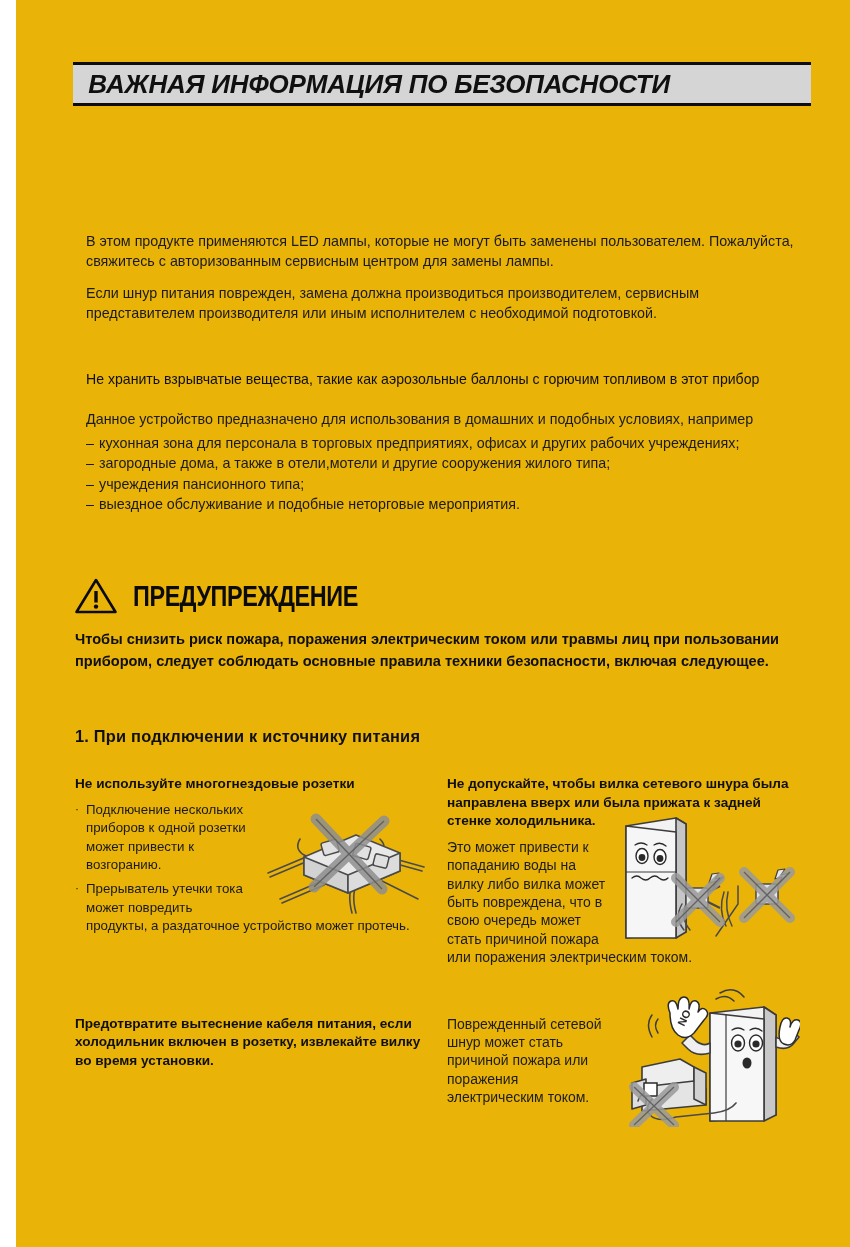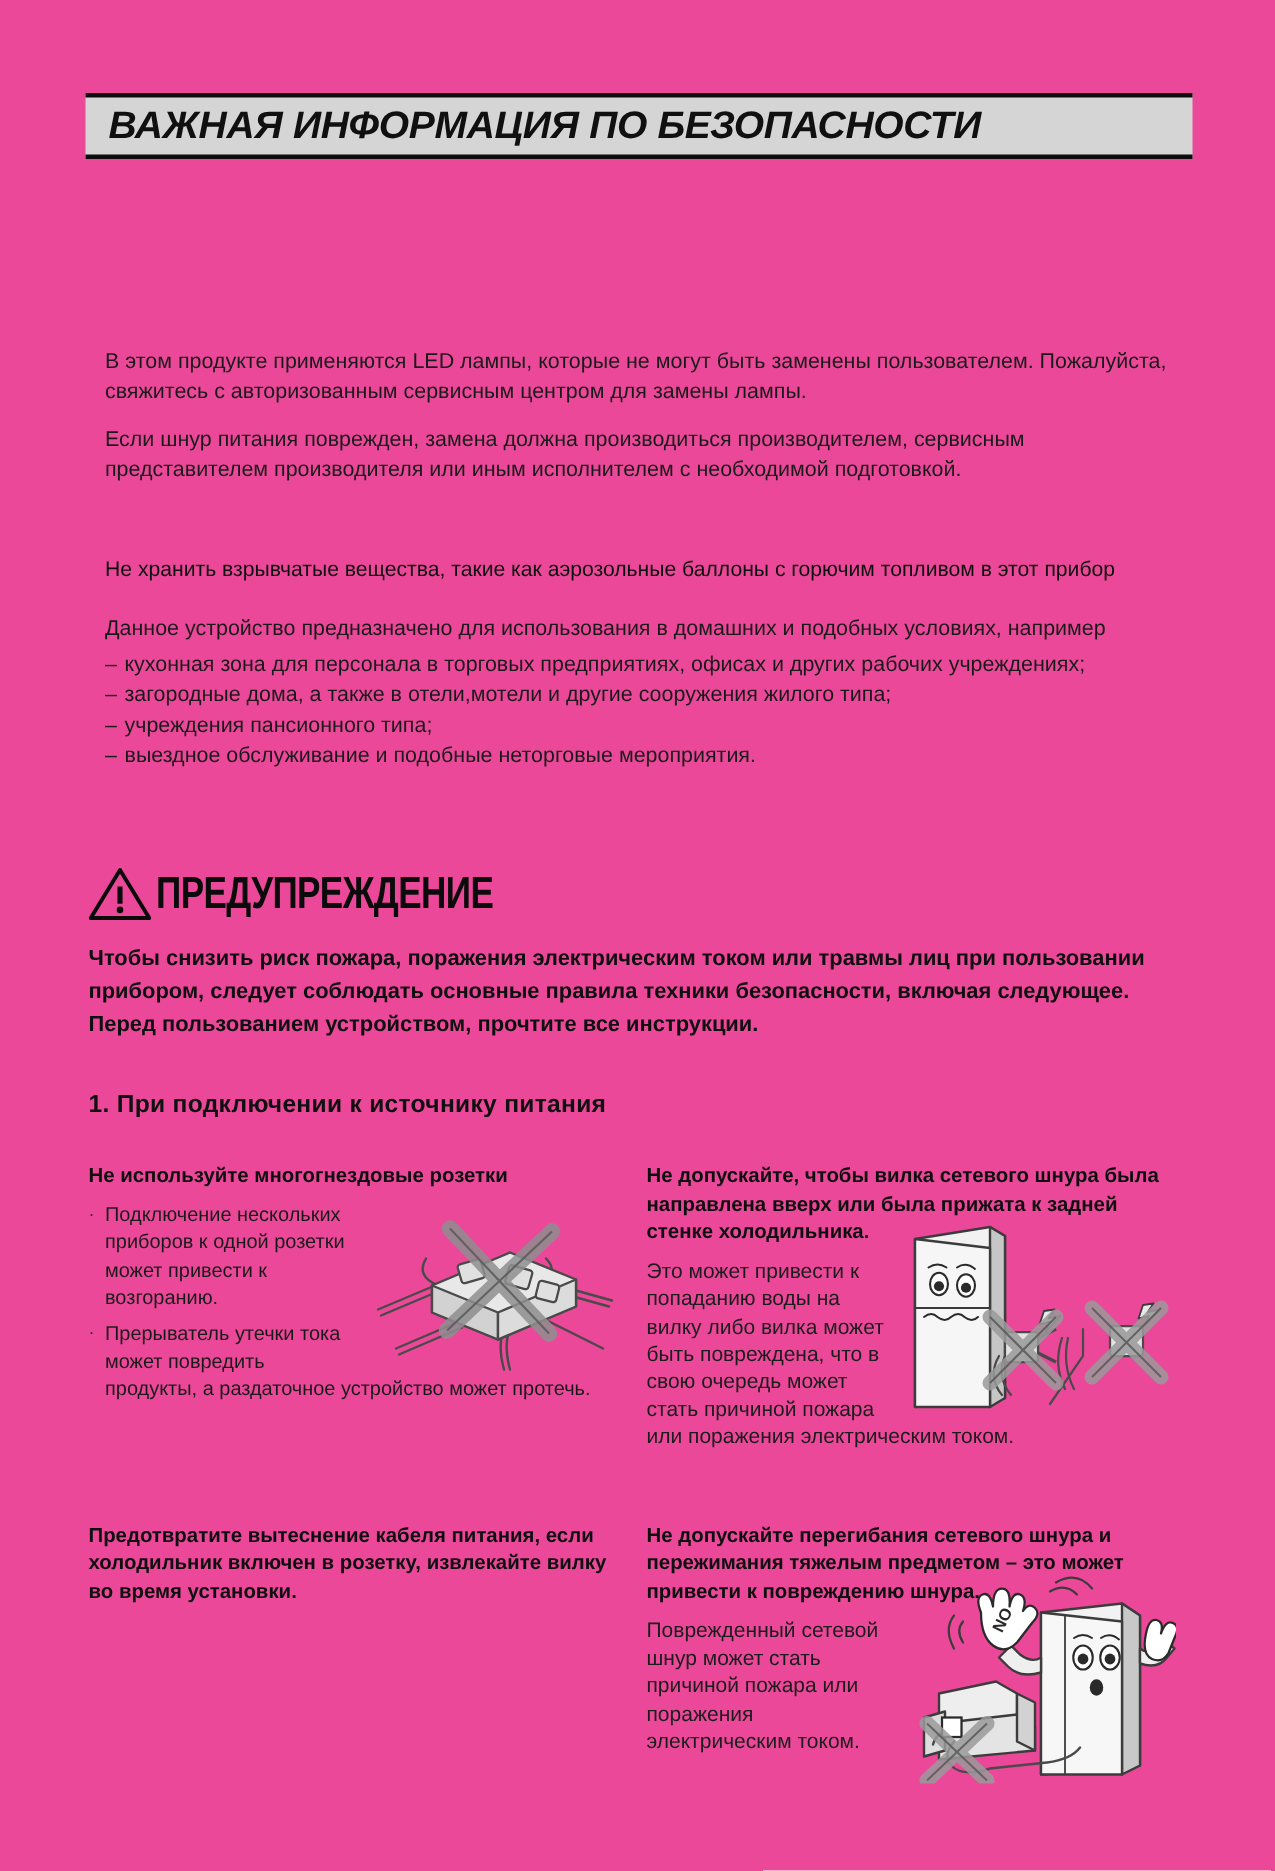--- a/index.html
+++ b/index.html
@@ -12,21 +12,22 @@
     width: 850px;
     height: 1247px;
     position: relative;
     font-family: "Liberation Sans", sans-serif;
     color: #1a1a1a;
     overflow: hidden;
   }
   .page {
     position: absolute;
     inset: 0;
-    background: #ec4899;
+    background: #eab308;
+    margin-left: 16px;
   }
 
   
   .banner {
     position: absolute;
     left: 57px;
     top: 62px;
     width: 738px;
     height: 44px;
     background: #d5d5d5;
@@ -89,21 +90,21 @@
     top: 0;
   }
 
   
   .warning-head {
     position: absolute;
     left: 59px;
     top: 578px;
     display: flex;
     align-items: center;
-    gap: 3px;
+    gap: 16px;
     text-align: center;
   }
   .warn-tri { display: block; }
   .warning-word {
     font-size: 30px;
     font-weight: bold;
     letter-spacing: -0.5px;
     color: #0b0b0b;
     transform: scaleX(0.78);
     transform-origin: left center;
@@ -229,21 +230,20 @@
     <svg class="warn-tri" width="42" height="36" viewBox="0 0 42 36">
       <path d="M21 2 L40.5 34 L1.5 34 Z" fill="none" stroke="#0b0b0b" stroke-width="2.6" stroke-linejoin="round"></path>
       <rect x="19.3" y="13" width="3.4" height="11.5" fill="#0b0b0b"></rect>
       <circle cx="21" cy="28.6" r="2.2" fill="#0b0b0b"></circle>
     </svg>
     <span class="warning-word">ПРЕДУПРЕЖДЕНИЕ</span>
   </div>
 
   <div class="warning-body">
     <span>Чтобы снизить риск пожара, поражения электрическим током или травмы лиц при пользовании прибором, следует соблюдать основные правила техники безопасности, включая следующее.</span><br>
-    <span>Перед пользованием устройством, прочтите все инструкции.</span>
   </div>
 
   <div class="section-num">1. При подключении к источнику питания</div>
 
   <div class="cols">
 
     <div class="row">
 
       <div class="col clearfix">
         <p class="sub-head">Не используйте многогнездовые розетки</p>
@@ -365,21 +365,20 @@
       </div>
     </div>
 
     <div class="row" style="margin-top:48px;">
 
       <div class="col">
         <p class="sub-head">Предотвратите вытеснение кабеля питания, если холодильник включен в розетку, извлекайте вилку во время установки.</p>
       </div>
 
       <div class="col clearfix">
-        <p class="sub-head">Не допускайте перегибания сетевого шнура и пережимания тяжелым предметом – это может привести к повреждению шнура.</p>
 
         <svg class="fig sofa" width="178" height="140" viewBox="0 0 178 140">
 
           <g stroke="#3c3c3c" stroke-width="1.6" stroke-linejoin="round">
             <path d="M88 26 L142 20 L154 28 L154 128 L88 134 Z" fill="#f2f2f2"></path>
             <path d="M142 20 L154 28 L154 128 L142 134 Z" fill="#c8c8c8"></path>
             <path d="M88 26 L142 32 L142 134 L88 134 Z" fill="#f7f7f7"></path>
             <line x1="104" y1="27" x2="104" y2="134" stroke-width="1.2"></line>
           </g>
 

